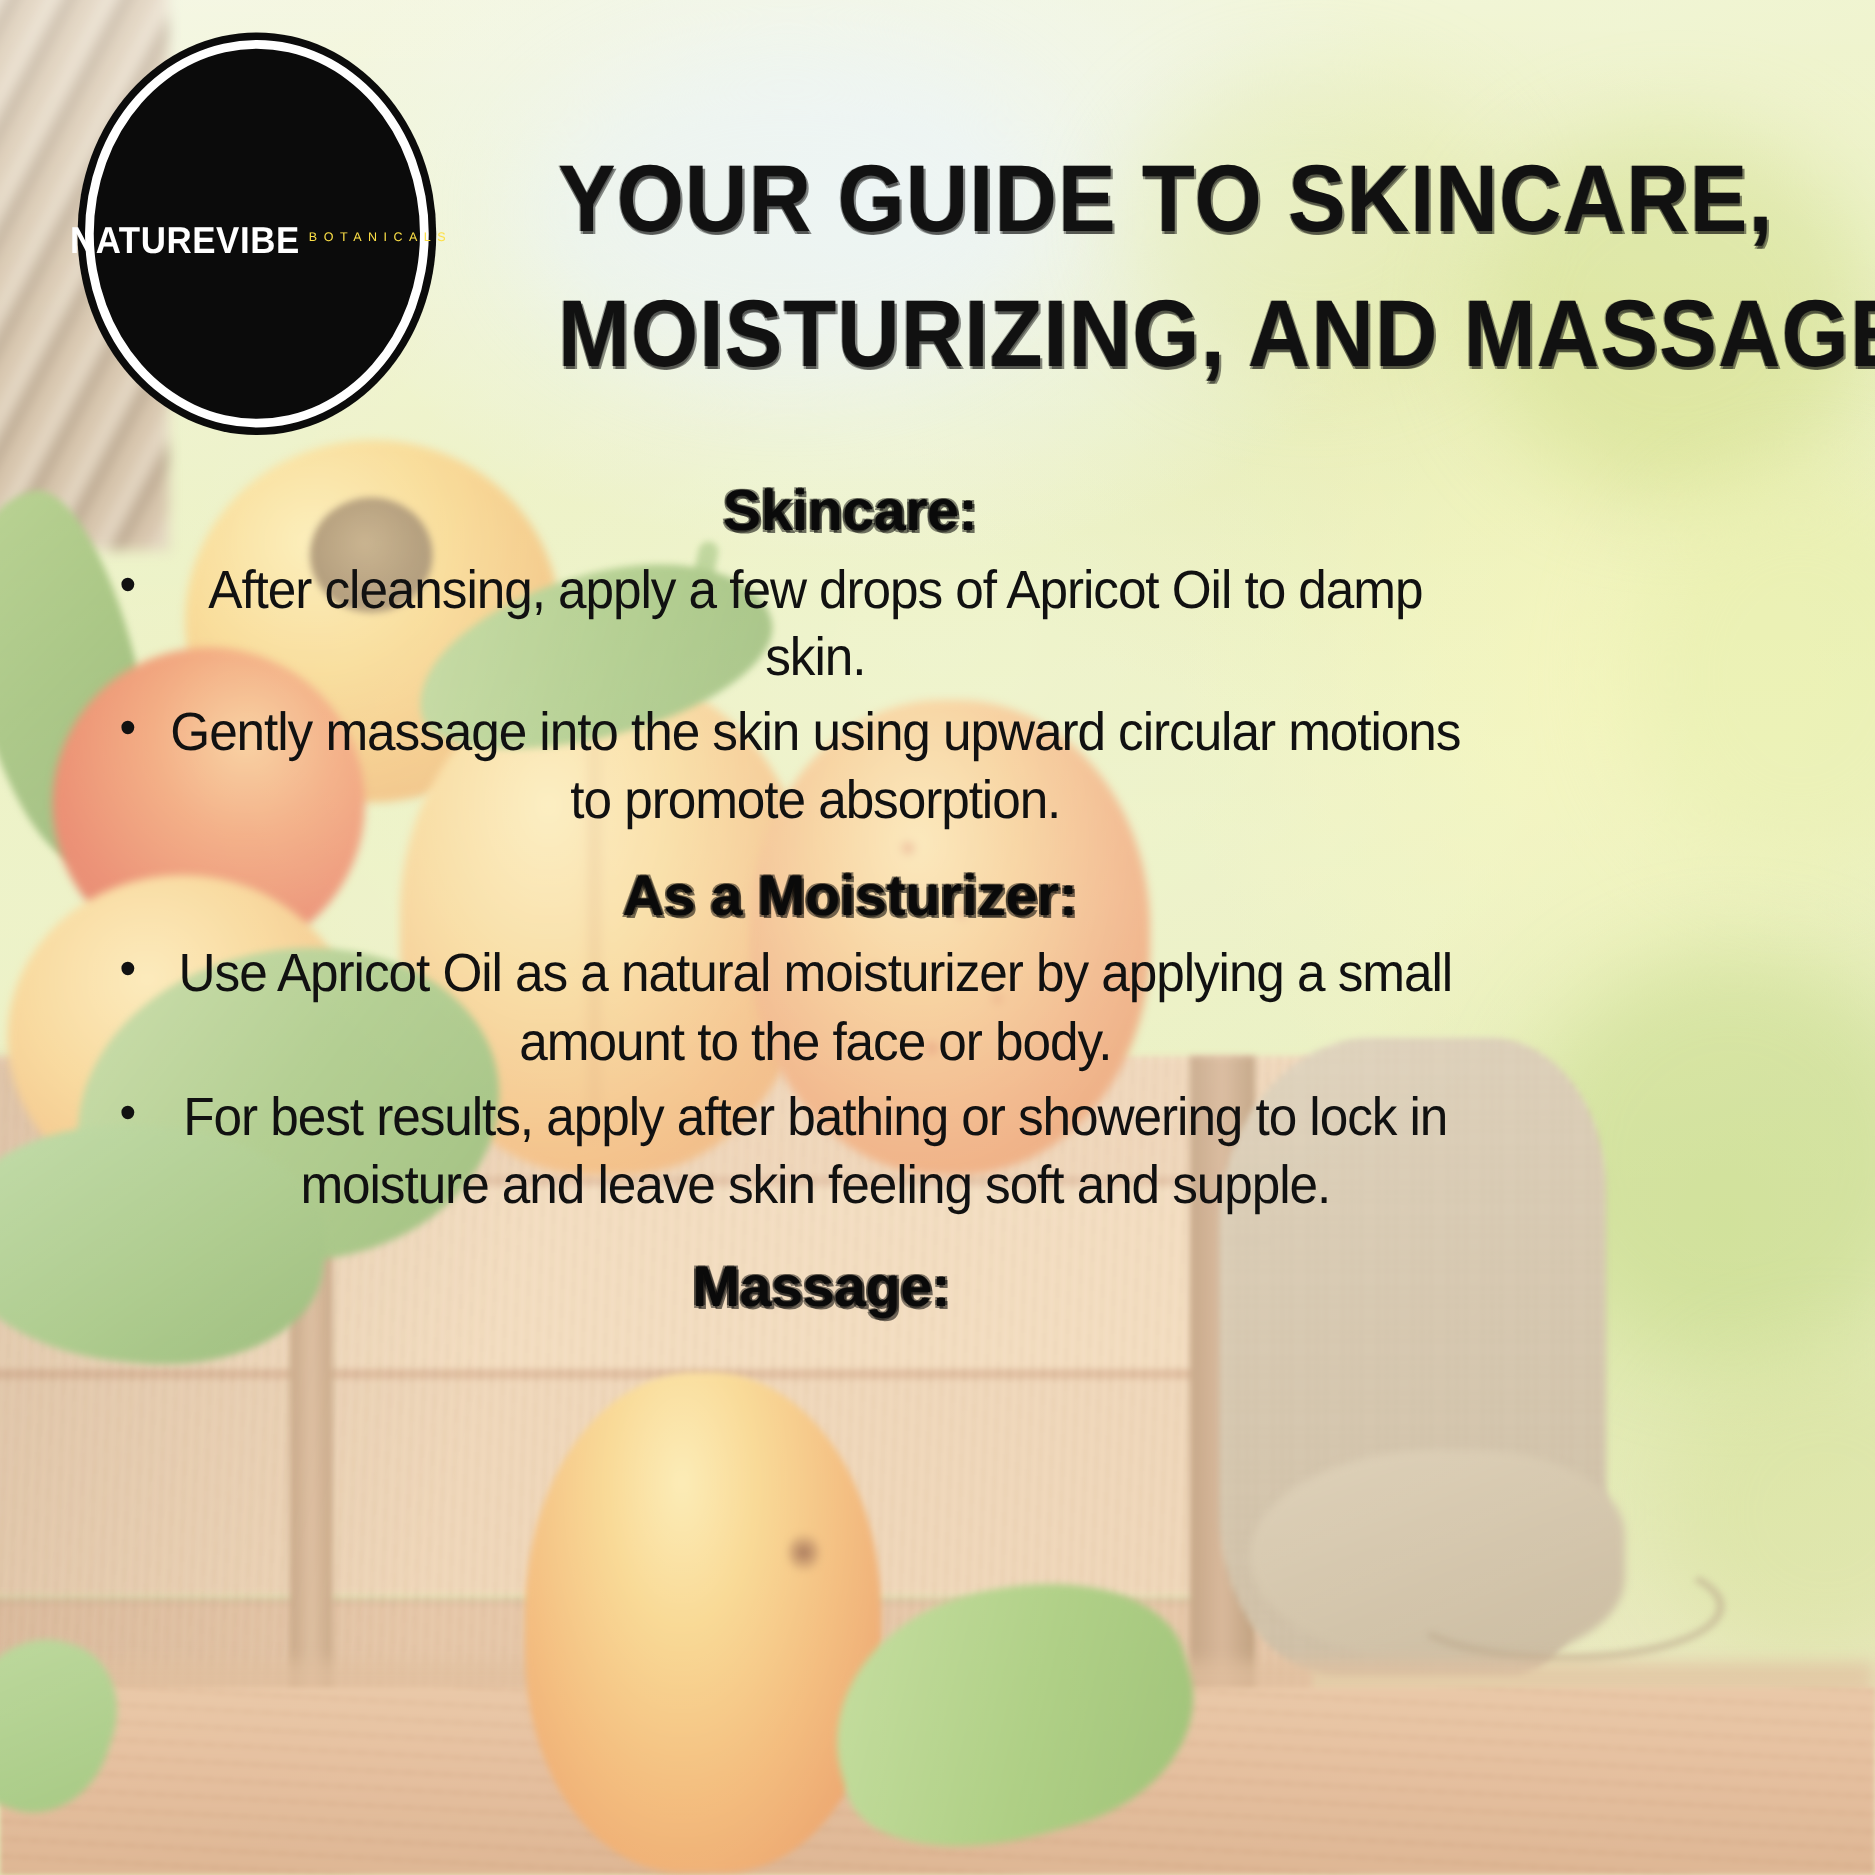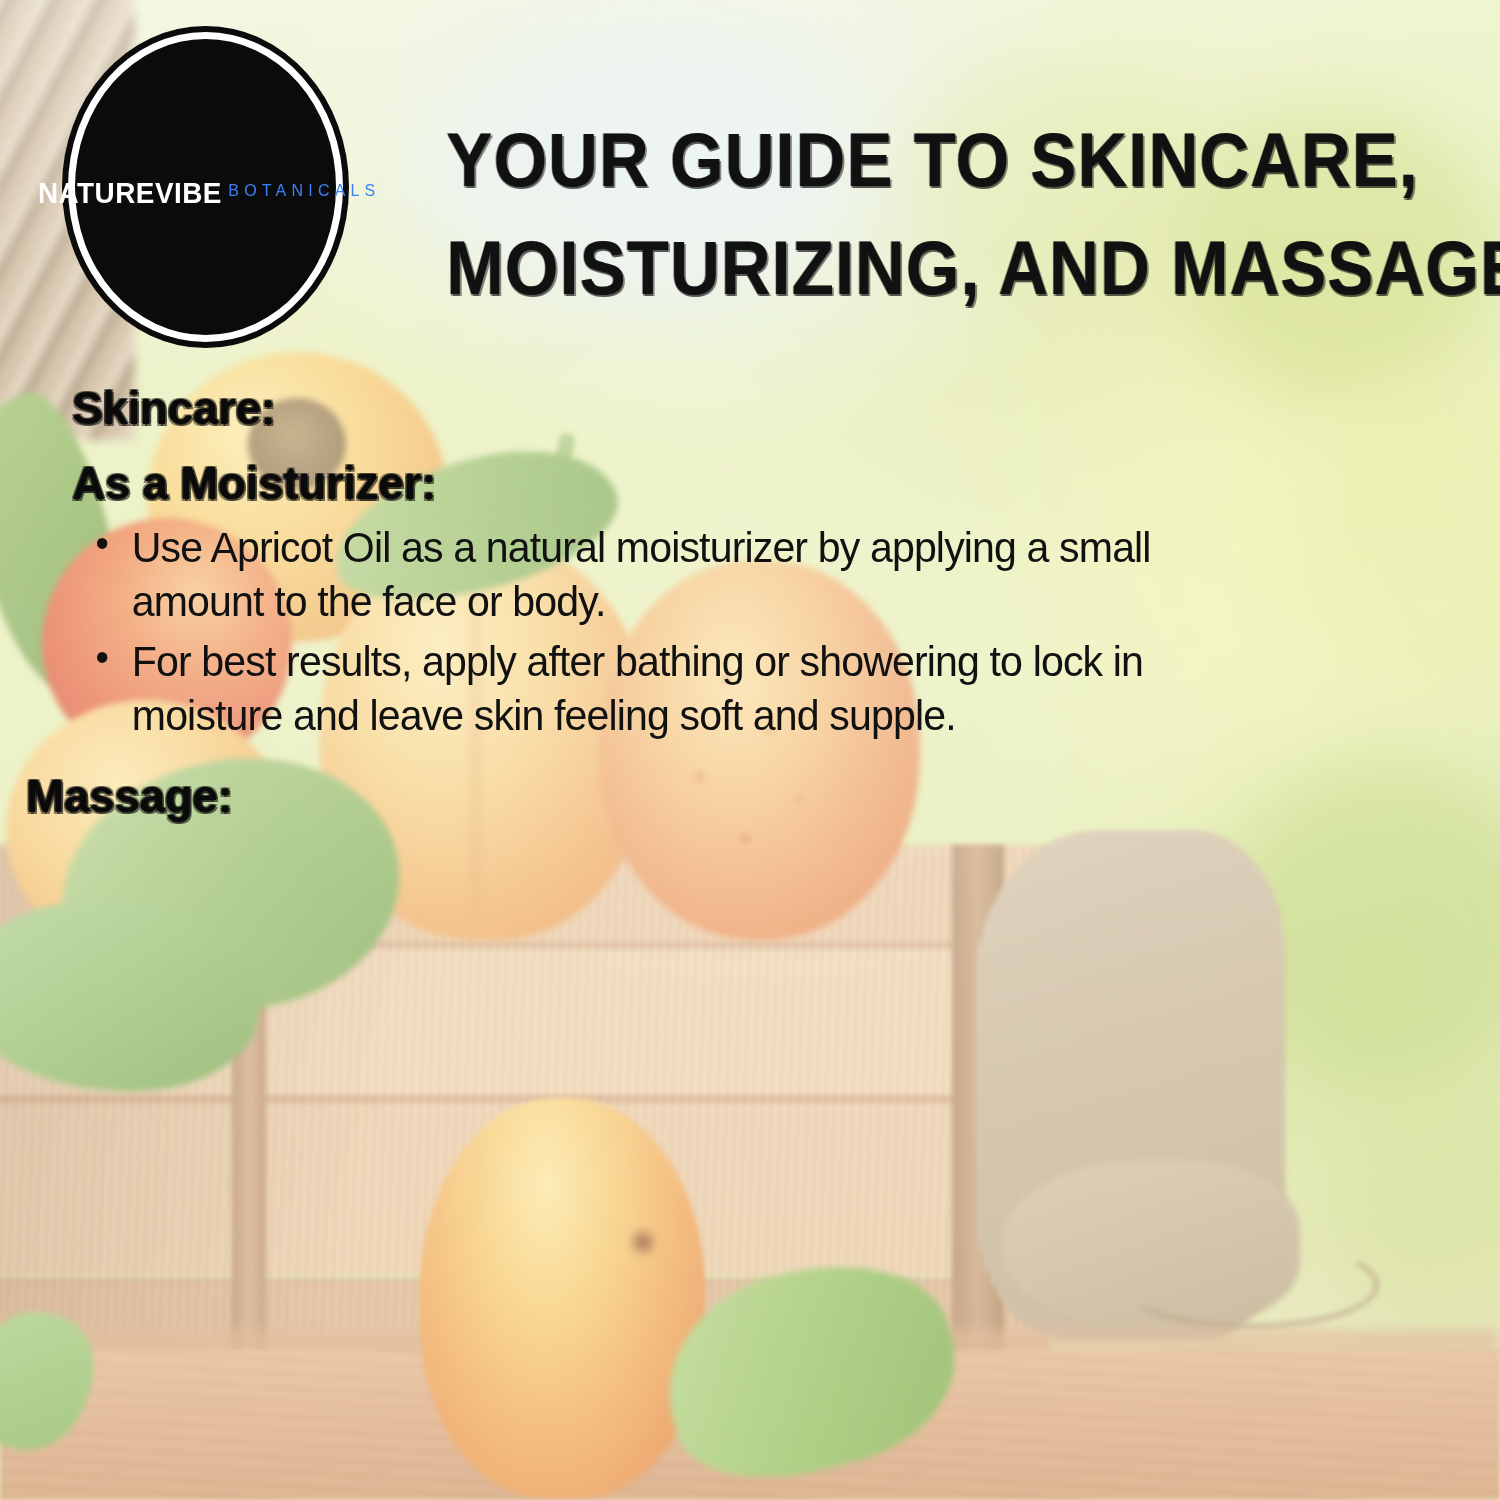--- a/index.html
+++ b/index.html
@@ -280,21 +280,21 @@
   }
   .logo-mark { width:118px; height:112px; margin-top:-6px; }
   .logo-word {
     color:#fff; font-weight:700;
     font-size:30px; letter-spacing:.5px;
     font-family:"Liberation Sans", sans-serif;
     transform:scaleX(.93);
     margin-top:12px;
   }
   .logo-sub {
-    color:#3b82f6; font-size:16px;
+    color:#fde047; font-size:10px;
     letter-spacing:5.2px; margin-top:7px;
     font-family:"Liberation Sans", sans-serif;
   }
 
   
   .headline {
     position:absolute; left:400px; top:106px; width:1030px;
     text-align:center;
     color:#111111;
     font-family:"Liberation Sans", sans-serif;
@@ -303,21 +303,21 @@
     line-height:1.42;
     letter-spacing:1px;
     text-transform:uppercase;
     transform:scaleX(.91);
     transform-origin:50% 50%;
     text-shadow:2px 2px 0 rgba(0,0,0,.45), -1px 0 0 rgba(0,0,0,.35), 0 2px 0 rgba(0,0,0,.35);
   }
   .headline .hl-line { display:block; white-space:nowrap; }
 
   
-  .sections { position:absolute; left:0; top:382px; width:1288px; }
+  .sections { position:absolute; left:0; top:382px; width:1288px;text-align:center; }
   .section { margin-bottom:2px; }
 
   .sec-heading {
     color:#0a0a0a;
     font-family:"Liberation Sans", sans-serif;
     font-weight:700;
     font-size:46px;
     line-height:1.15;
     letter-spacing:-0.4px;
     padding-left:72px;
@@ -439,20 +439,24 @@
 
     <h1 class="headline">
       <span class="hl-line">YOUR GUIDE TO SKINCARE,</span>
       <span class="hl-line">MOISTURIZING, AND MASSAGE</span>
     </h1>
 
     <div class="sections">
 
       <div class="section sec-skincare">
         <div class="sec-heading">Skincare:</div>
+        <ul class="bullets">
+          <li>After cleansing, apply a few drops of Apricot Oil to damp skin.</li>
+          <li>Gently massage into the skin using upward circular motions to promote absorption.</li>
+        </ul>
       </div>
 
       <div class="section sec-moist">
         <div class="sec-heading sec-heading-ind">As a Moisturizer:</div>
         <ul class="bullets">
           <li>Use Apricot Oil as a natural moisturizer by applying a small amount to the face or body.</li>
           <li>For best results, apply after bathing or showering to lock in moisture and leave skin feeling soft and supple.</li>
         </ul>
       </div>
 

